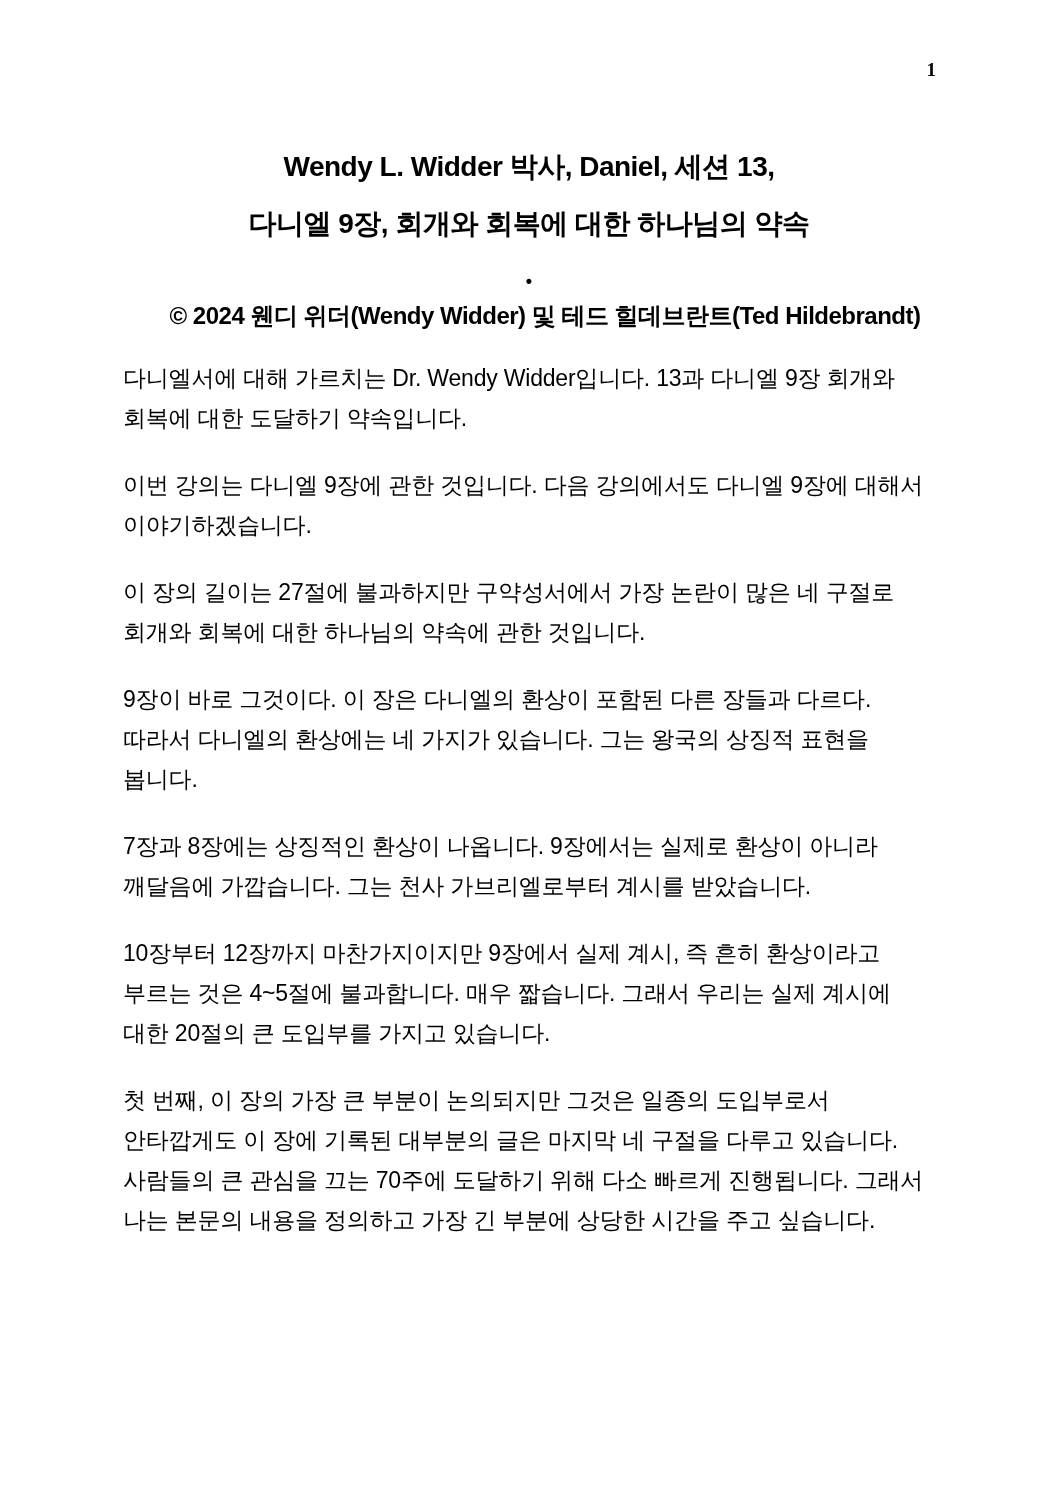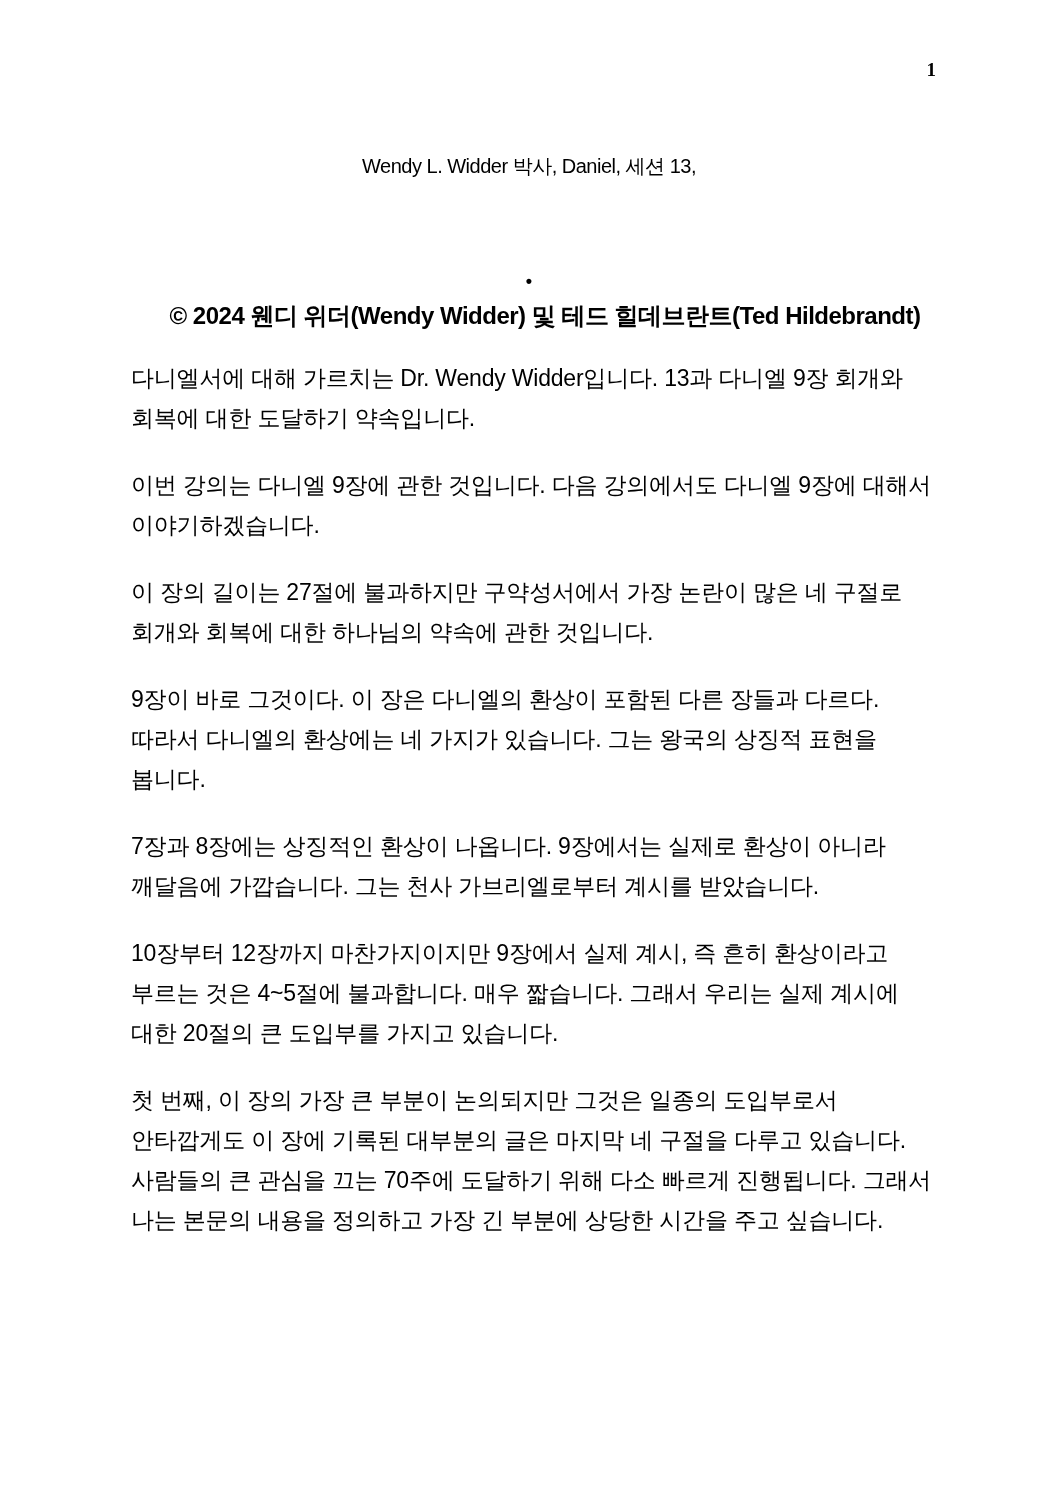--- a/index.html
+++ b/index.html
@@ -26,22 +26,22 @@
     line-height: 24px;
   }
   .title-block {
     position: absolute;
     top: 138px;
     left: 0;
     width: 100%;
     text-align: center;
   }
   .title-line {
-    font-size: 20px;
-    font-weight: 400;
+    font-size: 28px;
+    font-weight: 700;
     line-height: 57px;
     letter-spacing: -0.5px;
     white-space: nowrap;
   }
   .separator-dot {
     position: absolute;
     top: 266px;
     left: 0;
     width: 100%;
     text-align: center;
@@ -64,35 +64,36 @@
   .body-text {
     position: absolute;
     top: 358px;
     left: 123px;
     width: 825px;
     font-size: 23px;
     line-height: 40px;
     letter-spacing: -0.2px;
   }
   .body-text p {
-    margin: 0 0 27px 8px;
+    margin: 0 0 27px 0;
   }
   .para-line {
     white-space: nowrap;
   }
 </style>
 </head>
 <body>
 
 <div class="page">
 
   <div class="page-number">1</div>
 
   <div class="title-block">
     <div class="title-line">Wendy L. Widder 박사, Daniel, 세션 13,</div>
+    <div class="title-line">다니엘 9장, 회개와 회복에 대한 하나님의 약속</div>
   </div>
 
   <div class="separator-dot">•</div>
 
   <div class="copyright-line">© 2024 웬디 위더(Wendy Widder) 및 테드 힐데브란트(Ted Hildebrandt)</div>
 
   <div class="body-text">
 
     <p>
       <span class="para-line" style="display:block">다니엘서에 대해 가르치는 Dr. Wendy Widder입니다. 13과 다니엘 9장 회개와</span>

